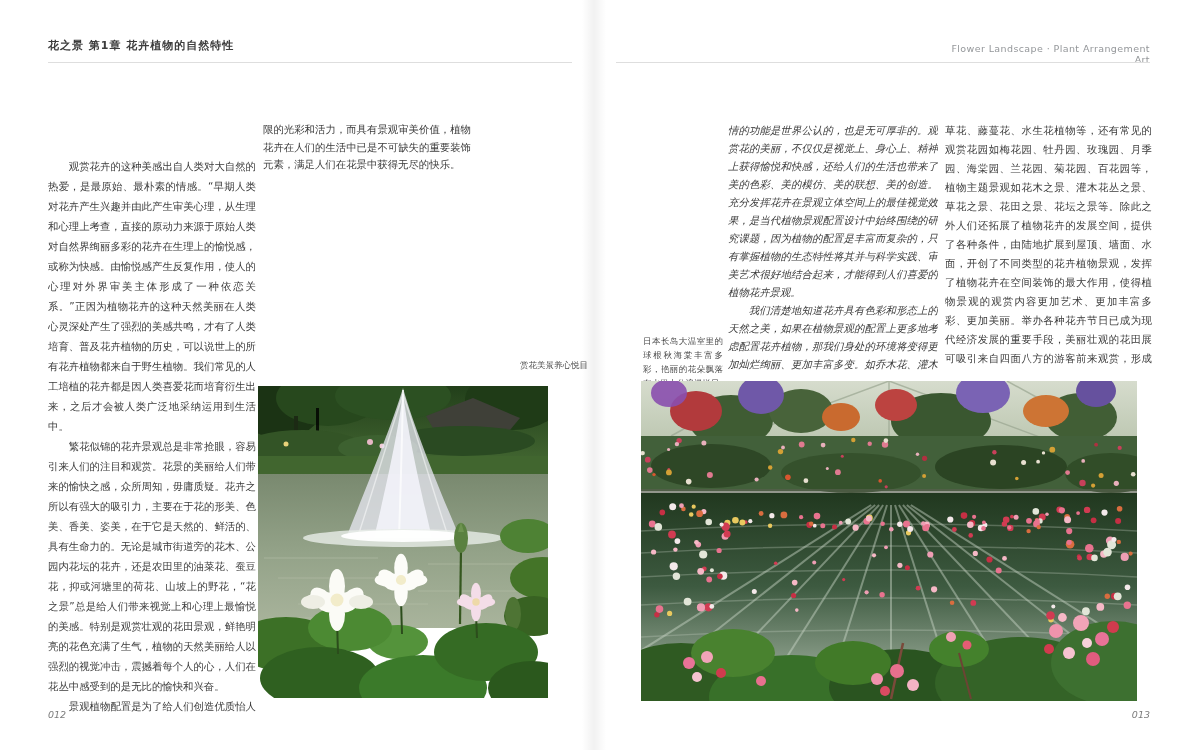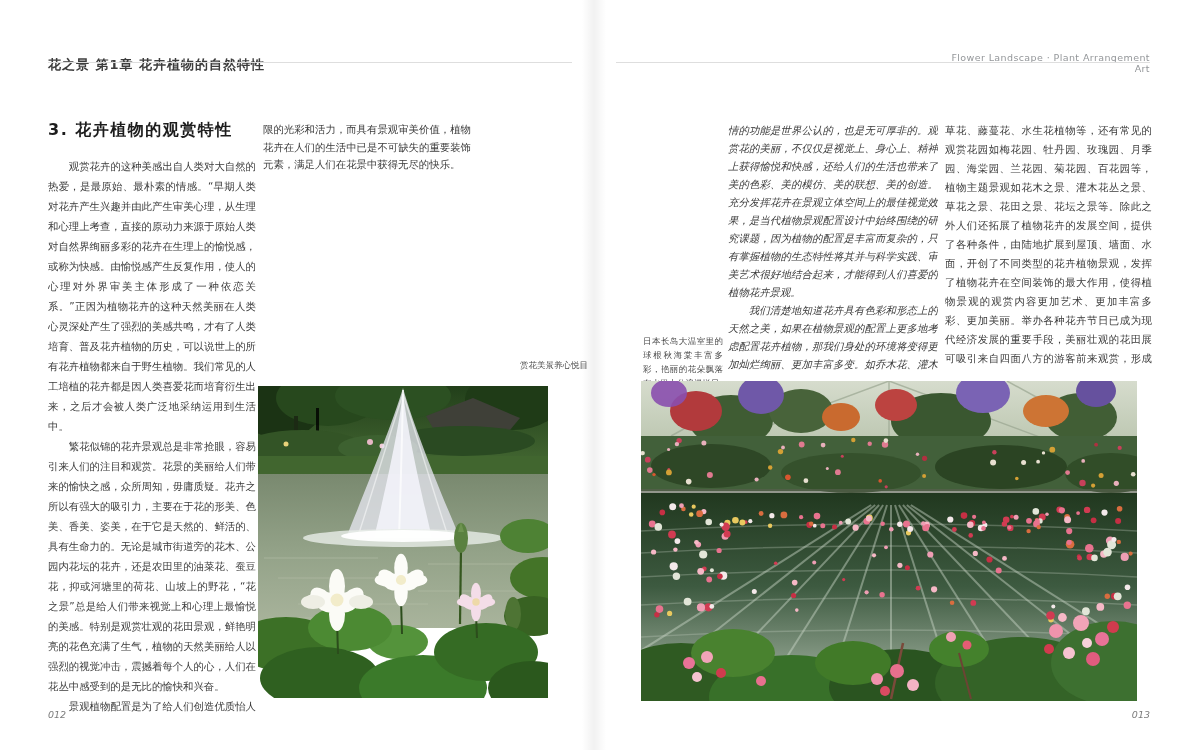--- a/index.html
+++ b/index.html
@@ -1,21 +1,21 @@
 <!DOCTYPE html>
 <html><head>
 <meta charset="utf-8">
 <style>
   html,body{margin:0;padding:0;background:#ffffff;}
   .spread{position:relative;width:1188px;height:750px;background:#ffffff;overflow:hidden;
           font-family:"DejaVu Sans",sans-serif;}
   .fold{position:absolute;left:582px;top:0;width:24px;height:750px;
         background:linear-gradient(90deg,rgba(0,0,0,0) 0%,rgba(0,0,0,0.055) 50%,rgba(0,0,0,0) 100%);}
-  .hdr-left{position:absolute;left:48px;top:56px;font-size:13px;font-weight:bold;color:#3c3c3c;letter-spacing:1px;}
-  .hdr-right{position:absolute;left:938px;top:52px;width:212px;text-align:right;font-size:9.5px;color:#94979a;letter-spacing:0.4px;}
+  .hdr-left{position:absolute;left:48px;top:38px;font-size:11px;font-weight:bold;color:#3c3c3c;letter-spacing:1px;}
+  .hdr-right{position:absolute;left:938px;top:43px;width:212px;text-align:right;font-size:9.5px;color:#94979a;letter-spacing:0.4px;}
   .hdr-rule{position:absolute;top:62px;height:1px;background:#dedede;}
   .rule-l{left:48px;width:524px;}
   .rule-r{left:616px;width:534px;}
   .page-title{position:absolute;left:48px;top:120px;font-size:16px;font-weight:bold;color:#1c1c1c;letter-spacing:1.5px;}
   .col{position:absolute;overflow:hidden;}
   .col p{margin:0;font-size:10.4px;color:#3b3b3b;text-align:justify;}
   .colA{left:48px;top:156px;width:208px;height:558px;}  .colA p{line-height:20px;}
   .colB{left:263px;top:121px;width:208px;height:260px;} .colB p{line-height:17.6px;}
   .colC{left:728px;top:121px;width:210px;height:254px;font-style:italic;} .colC p{line-height:18px;}
   .colD{left:945px;top:121px;width:207px;height:246px;} .colD p{line-height:19px;}
@@ -33,21 +33,20 @@
 </head>
 <body>
 
 <div class="spread">
 
   <div class="hdr-left">花之景 第1章 花卉植物的自然特性</div>
   <div class="hdr-right">Flower Landscape · Plant Arrangement Art</div>
   <div class="hdr-rule rule-l"></div>
   <div class="hdr-rule rule-r"></div>
 
-  <div class="page-title">3. 花卉植物的观赏特性</div>
 
   <div class="col colA">
     <p class="indent">观赏花卉的这种美感出自人类对大自然的热爱，是最原始、最朴素的情感。“早期人类对花卉产生兴趣并由此产生审美心理，从生理和心理上考查，直接的原动力来源于原始人类对自然界绚丽多彩的花卉在生理上的愉悦感，或称为快感。由愉悦感产生反复作用，使人的心理对外界审美主体形成了一种依恋关系。”正因为植物花卉的这种天然美丽在人类心灵深处产生了强烈的美感共鸣，才有了人类培育、普及花卉植物的历史，可以说世上的所有花卉植物都来自于野生植物。我们常见的人工培植的花卉都是因人类喜爱花而培育衍生出来，之后才会被人类广泛地采纳运用到生活中。</p>
     <p class="indent">繁花似锦的花卉景观总是非常抢眼，容易引来人们的注目和观赏。花景的美丽给人们带来的愉快之感，众所周知，毋庸质疑。花卉之所以有强大的吸引力，主要在于花的形美、色美、香美、姿美，在于它是天然的、鲜活的、具有生命力的。无论是城市街道旁的花木、公园内花坛的花卉，还是农田里的油菜花、蚕豆花，抑或河塘里的荷花、山坡上的野花，“花之景”总是给人们带来视觉上和心理上最愉悦的美感。特别是观赏壮观的花田景观，鲜艳明亮的花色充满了生气，植物的天然美丽给人以强烈的视觉冲击，震撼着每个人的心，人们在花丛中感受到的是无比的愉快和兴奋。</p>
     <p class="indent">景观植物配置是为了给人们创造优质怡人的、可观可赏的、可获得身心愉悦的美好生活环境。构成美景的花卉要素是植物配置设计中必不可少的内容。有花的景，景色则增添了无</p>
   </div>
 
   <div class="col colB">
     <p>限的光彩和活力，而具有景观审美价值，植物花卉在人们的生活中已是不可缺失的重要装饰元素，满足人们在花景中获得无尽的快乐。</p>
   </div>

